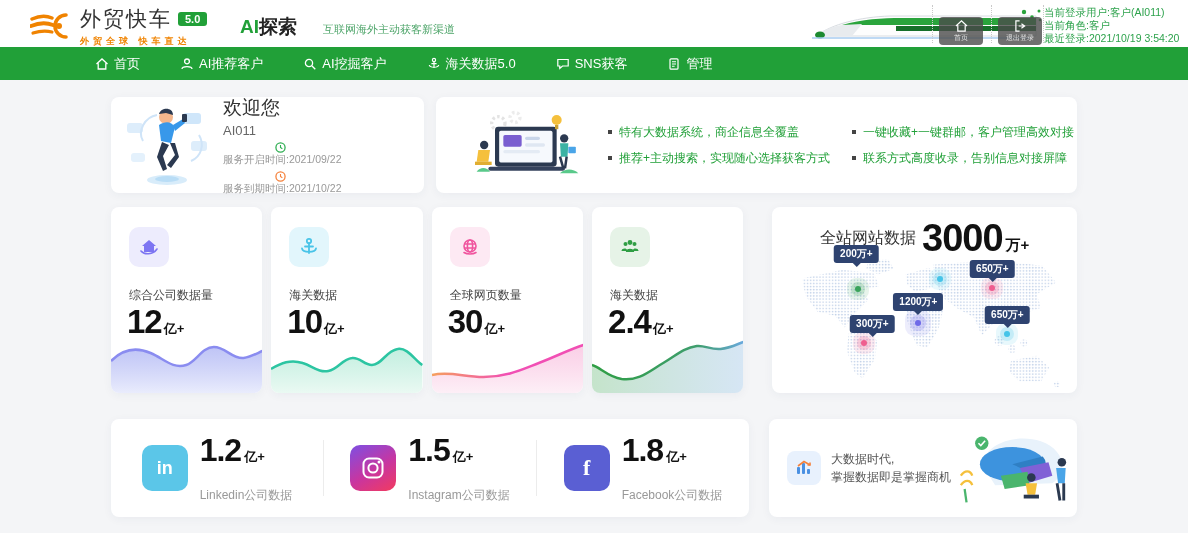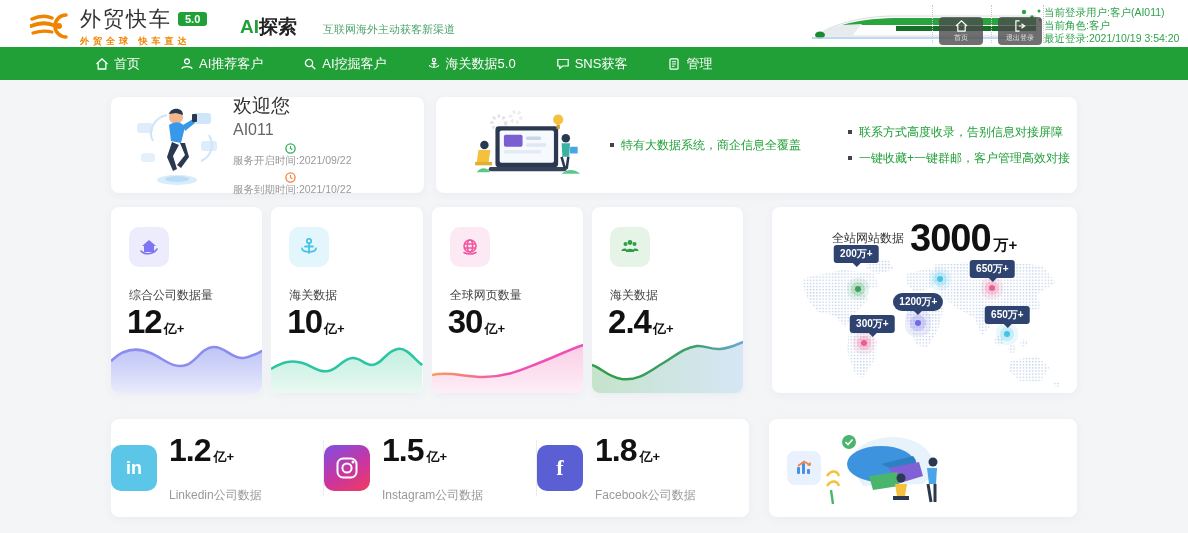--- a/index.html
+++ b/index.html
@@ -33,24 +33,24 @@
   .nav-item svg { margin-right:5px; }
 
   
   .content { width:966px; margin:0 auto; padding-top:17px; }
   .card { background:#fff; border-radius:8px; box-shadow:0 2px 10px rgba(40,60,90,.05); }
   .row { display:flex; }
   .row1 { margin-bottom:14px; }
   .row2 { margin-bottom:26px; }
 
   
-  .welcome { width:313px; height:96px; margin-right:12px; display:flex; align-items:center; padding-left:20px; }
+  .welcome { width:313px; height:96px; margin-right:12px; display:flex; align-items:center; padding-left:10px; }
   .welcome-text { margin-left:10px; }
   .greeting { font-size:19px; color:#333; }
-  .username { font-size:16px; color:#666; margin-top:2px; }
+  .username { font-size:13px; color:#666; margin-top:2px; }
   .svc-line { display:flex; align-items:center; font-size:10.5px; color:#999; margin-top:4px;flex-direction:column; }
   .svc-line svg { margin-right:4px; }
 
   
   .features { width:641px; height:96px; display:flex; align-items:center; padding-left:34px; }
   .bullets { margin-left:28px; width:255px; }
   .bullets.b2 { margin-left:22px; width:270px; }
   .bullet { display:flex; align-items:center; font-size:12px; color:#21a038; line-height:26px; white-space:nowrap; }
   .bullet .sq { width:4px; height:4px; background:#444; margin-right:7px; flex:0 0 auto; }
 
@@ -63,36 +63,36 @@
   .si-pink { background:#fde9f3; } .si-green { background:#e6f3e7; }
   .stat-label { position:absolute; left:18px; top:80px; font-size:12px; color:#444; }
   .stat-num { position:absolute; left:16px; top:96px; display:flex; align-items:baseline; }
   .stat-val { font-size:33px; font-weight:800; color:#111; letter-spacing:-1px; }
   .stat-unit { font-size:13px; font-weight:800; color:#111; margin-left:2px; }
   .wave { position:absolute; left:0; bottom:0; width:100%; height:58px; }
 
   
   .map-card { position:relative; width:308px; height:186px; margin-left:20px; }
   .map-title { display:flex; align-items:center; justify-content:center; padding-top:10px; }
-  .map-title-label { font-size:12px; color:#333; margin-right:6px; margin-top:0; }
+  .map-title-label { font-size:16px; color:#333; margin-right:6px; margin-top:0; }
   .map-title-val { font-size:38px; font-weight:800; color:#111; letter-spacing:-1px; }
   .map-title-unit { font-size:15px; font-weight:800; color:#111; margin-left:3px; margin-top:14px; }
   .map-area { position:absolute; left:9px; top:50px; width:290px; height:132px; }
   .m-dot { position:absolute; width:6px; height:6px; border-radius:50%; transform:translate(-50%,-50%); }
   .d-green { background:#3aa35b; box-shadow:0 0 0 4px rgba(58,163,91,.22),0 0 0 8px rgba(58,163,91,.12); }
   .d-pink  { background:#ef5d8f; box-shadow:0 0 0 4px rgba(239,93,143,.22),0 0 0 8px rgba(239,93,143,.12); }
   .d-purple{ background:#6f6ae8; box-shadow:0 0 0 5px rgba(111,106,232,.22),0 0 0 10px rgba(111,106,232,.12); }
   .d-cyan  { background:#45c4e8; box-shadow:0 0 0 4px rgba(69,196,232,.22),0 0 0 8px rgba(69,196,232,.12); }
   .m-tag { position:absolute; transform:translate(-50%,-100%); background:#2e4370; color:#fff; font-size:10px; font-weight:bold;
            padding:2px 6px; border-radius:3px; white-space:nowrap; }
   .m-tag:after { content:""; position:absolute; left:50%; bottom:-4px; margin-left:-4px; border:4px solid transparent; border-top-color:#2e4370; border-bottom:none; }
 
   
   .social { width:638px; height:98px; display:flex; align-items:center; margin-right:20px; }
-  .social-seg { flex:1; display:flex; align-items:center; justify-content:flex-start; }
+  .social-seg { flex:1; display:flex; align-items:center; justify-content:center; }
   .social-seg .icon-box { width:46px; height:46px; border-radius:10px; display:flex; align-items:center; justify-content:center; margin-right:12px; }
   .ic-linkedin { background:#5bc6e8; color:#fff; font-size:18px; font-weight:bold; }
   .ic-instagram { background:linear-gradient(150deg,#7d4fe3 0%,#c9359f 55%,#f23b5f 100%); }
   .ic-facebook { background:#5a5fd3; color:#fff; font-size:22px; font-weight:bold; font-family:"Liberation Serif",serif; }
   .social-num { display:flex; align-items:baseline; }
   .social-val { font-size:32px; font-weight:800; color:#111; letter-spacing:-1px; }
   .social-unit { font-size:13px; font-weight:800; color:#111; margin-left:3px; }
   .social-label { font-size:12px; color:#999; margin-top:18px; }
   .social-div { width:1px; height:56px; background:#ececec; }
 
@@ -275,29 +275,33 @@
           <path d="M108,56 L112,70 M116,56 L114,70" stroke="#2b3950" stroke-width="3"></path>
           <rect x="118" y="44" width="9" height="8" rx="1" fill="#4aa5e8"></rect>
           <path d="M8,74 C12,68 20,68 24,74" fill="#59c98a"></path>
           <path d="M108,76 C114,70 124,70 130,76" fill="#59c98a"></path>
         </svg>
         <div class="bullets">
           <div class="bullet">
               <span class="sq"></span>
               <span>特有大数据系统，商企信息全覆盖</span>
             </div>
+          <div class="bullet">
+              <span class="sq"></span>
+              <span>推荐+主动搜索，实现随心选择获客方式</span>
+            </div>
         </div>
         <div class="bullets b2">
           <div class="bullet">
               <span class="sq"></span>
-              <span>联系方式高度收录，告别信息对接屏障</span>
+              <span>一键收藏+一键群邮，客户管理高效对接</span>
             </div>
           <div class="bullet">
               <span class="sq"></span>
-              <span>一键收藏+一键群邮，客户管理高效对接</span>
+              <span>联系方式高度收录，告别信息对接屏障</span>
             </div>
         </div>
       </div>
     </div>
 
     <div class="row row2">
 
       <div class="card stat-card">
         <div class="stat-icon si-purple">
           <svg width="22" height="22" viewBox="0 0 22 22">
@@ -443,21 +447,21 @@
               <circle cx="279" cy="130" r="3"></circle>
             </g>
           </svg>
           
           <div class="m-dot d-green" style="left:77px;  top:32px;"></div>
           <div class="m-tag" style="left:75px;  top:6px;">200万+</div>
           <div class="m-dot d-pink" style="left:211px; top:31px;"></div>
           <div class="m-tag" style="left:211px; top:21px;">650万+</div>
           <div class="m-dot d-cyan" style="left:159px; top:22px;"></div>
           <div class="m-dot d-purple" style="left:137px; top:66px;"></div>
-          <div class="m-tag" style="left:137px; top:54px;border-radius:9px;">1200万+</div>
+          <div class="m-tag" style="left:137px; top:54px;">1200万+</div>
           <div class="m-dot d-pink" style="left:83px;  top:86px;"></div>
           <div class="m-tag" style="left:91px;  top:76px;">300万+</div>
           <div class="m-dot d-cyan" style="left:226px; top:77px;"></div>
           <div class="m-tag" style="left:226px; top:67px;">650万+</div>
         </div>
       </div>
     </div>
 
     <div class="row">
       <div class="card social">
@@ -507,20 +511,24 @@
 
       <div class="card bigdata">
         <div class="bd-icon">
           <svg width="20" height="20" viewBox="0 0 20 20">
               <rect x="3" y="9" width="3" height="7" rx="1" fill="#4a90e2"></rect>
               <rect x="8" y="5" width="3" height="11" rx="1" fill="#4a90e2"></rect>
               <rect x="13" y="11" width="3" height="5" rx="1" fill="#4a90e2"></rect>
               <path d="M4,8 L10,3.5 L16,7" fill="none" stroke="#f5823c" stroke-width="1.6"></path>
               <path d="M16,4.5 V7 H13.5" fill="none" stroke="#f5823c" stroke-width="1.6"></path>
             </svg>
+        </div>
+        <div class="bd-text">
+          <div>大数据时代,</div>
+          <div>掌握数据即是掌握商机</div>
         </div>
         <svg class="bd-illus" width="126" height="84" viewBox="0 0 126 84">
           <path d="M30,44 C20,20 60,4 88,14 C112,22 118,46 100,58 L40,60 Z" fill="#e8f2fb"></path>
           <ellipse cx="58" cy="38" rx="34" ry="18" fill="#3d93de"></ellipse>
           <path d="M58,38 L90,30 A34,18 0 0 1 84,50 Z" fill="#2f7fc4"></path>
           <path d="M66,42 L96,36 L100,50 L74,58 Z" fill="#8161d6"></path>
           <path d="M46,50 L74,46 L76,60 L50,64 Z" fill="#4ab56d"></path>
           <circle cx="26" cy="16" r="7" fill="#4ab56d"></circle>
           <path d="M22.5,16 L25,18.5 L29.5,13.5" fill="none" stroke="#fff" stroke-width="1.6"></path>
           <circle cx="78" cy="52" r="4.5" fill="#2b3950"></circle>

